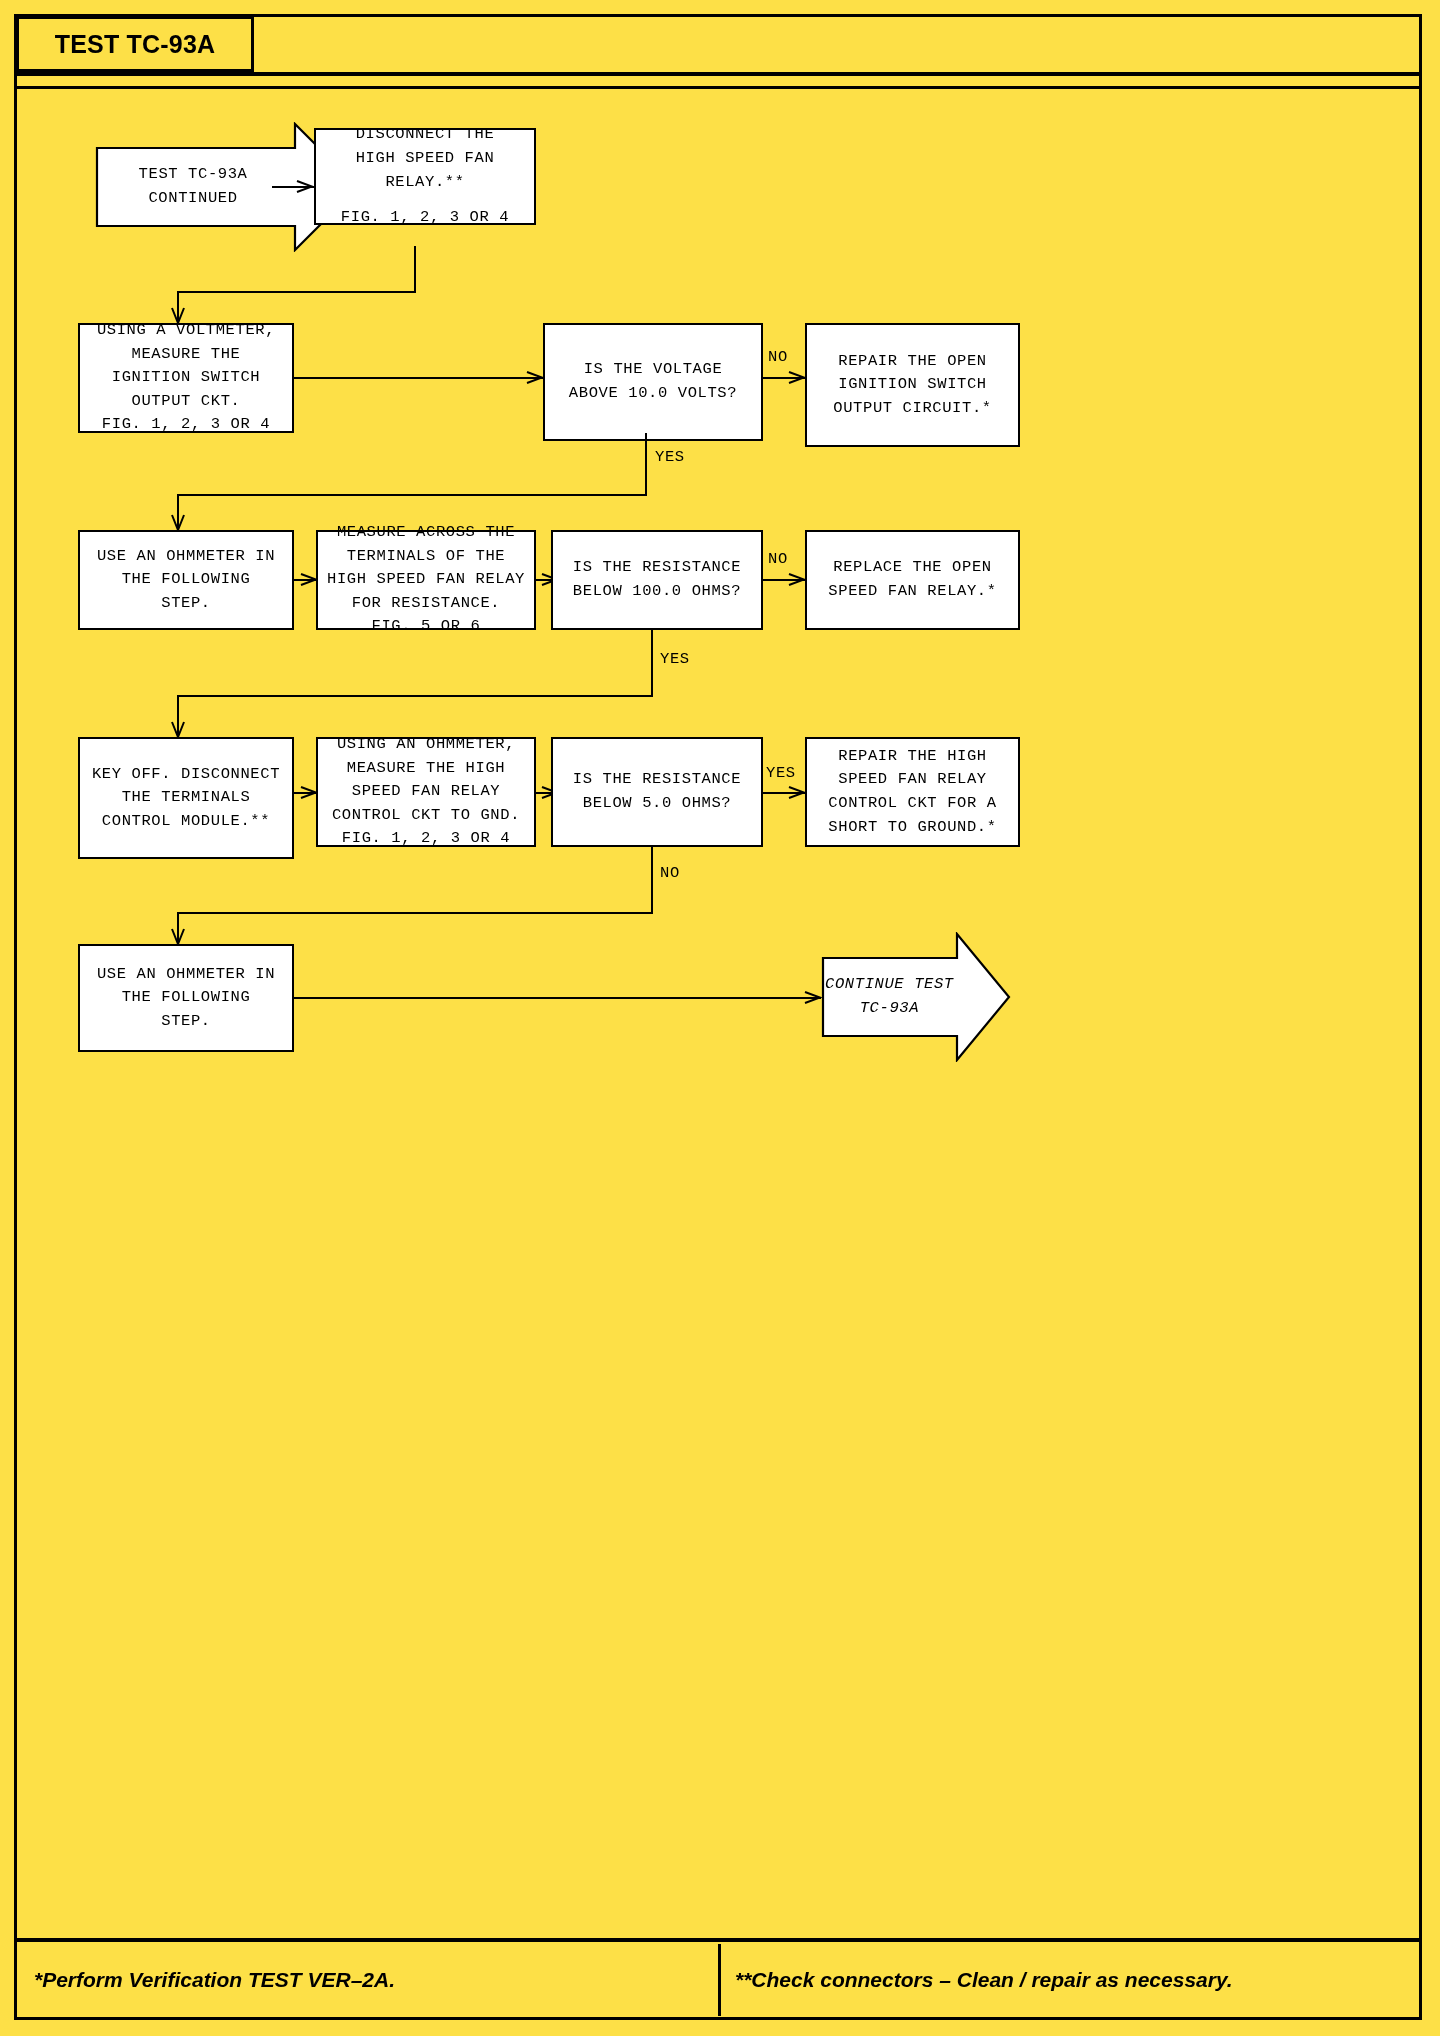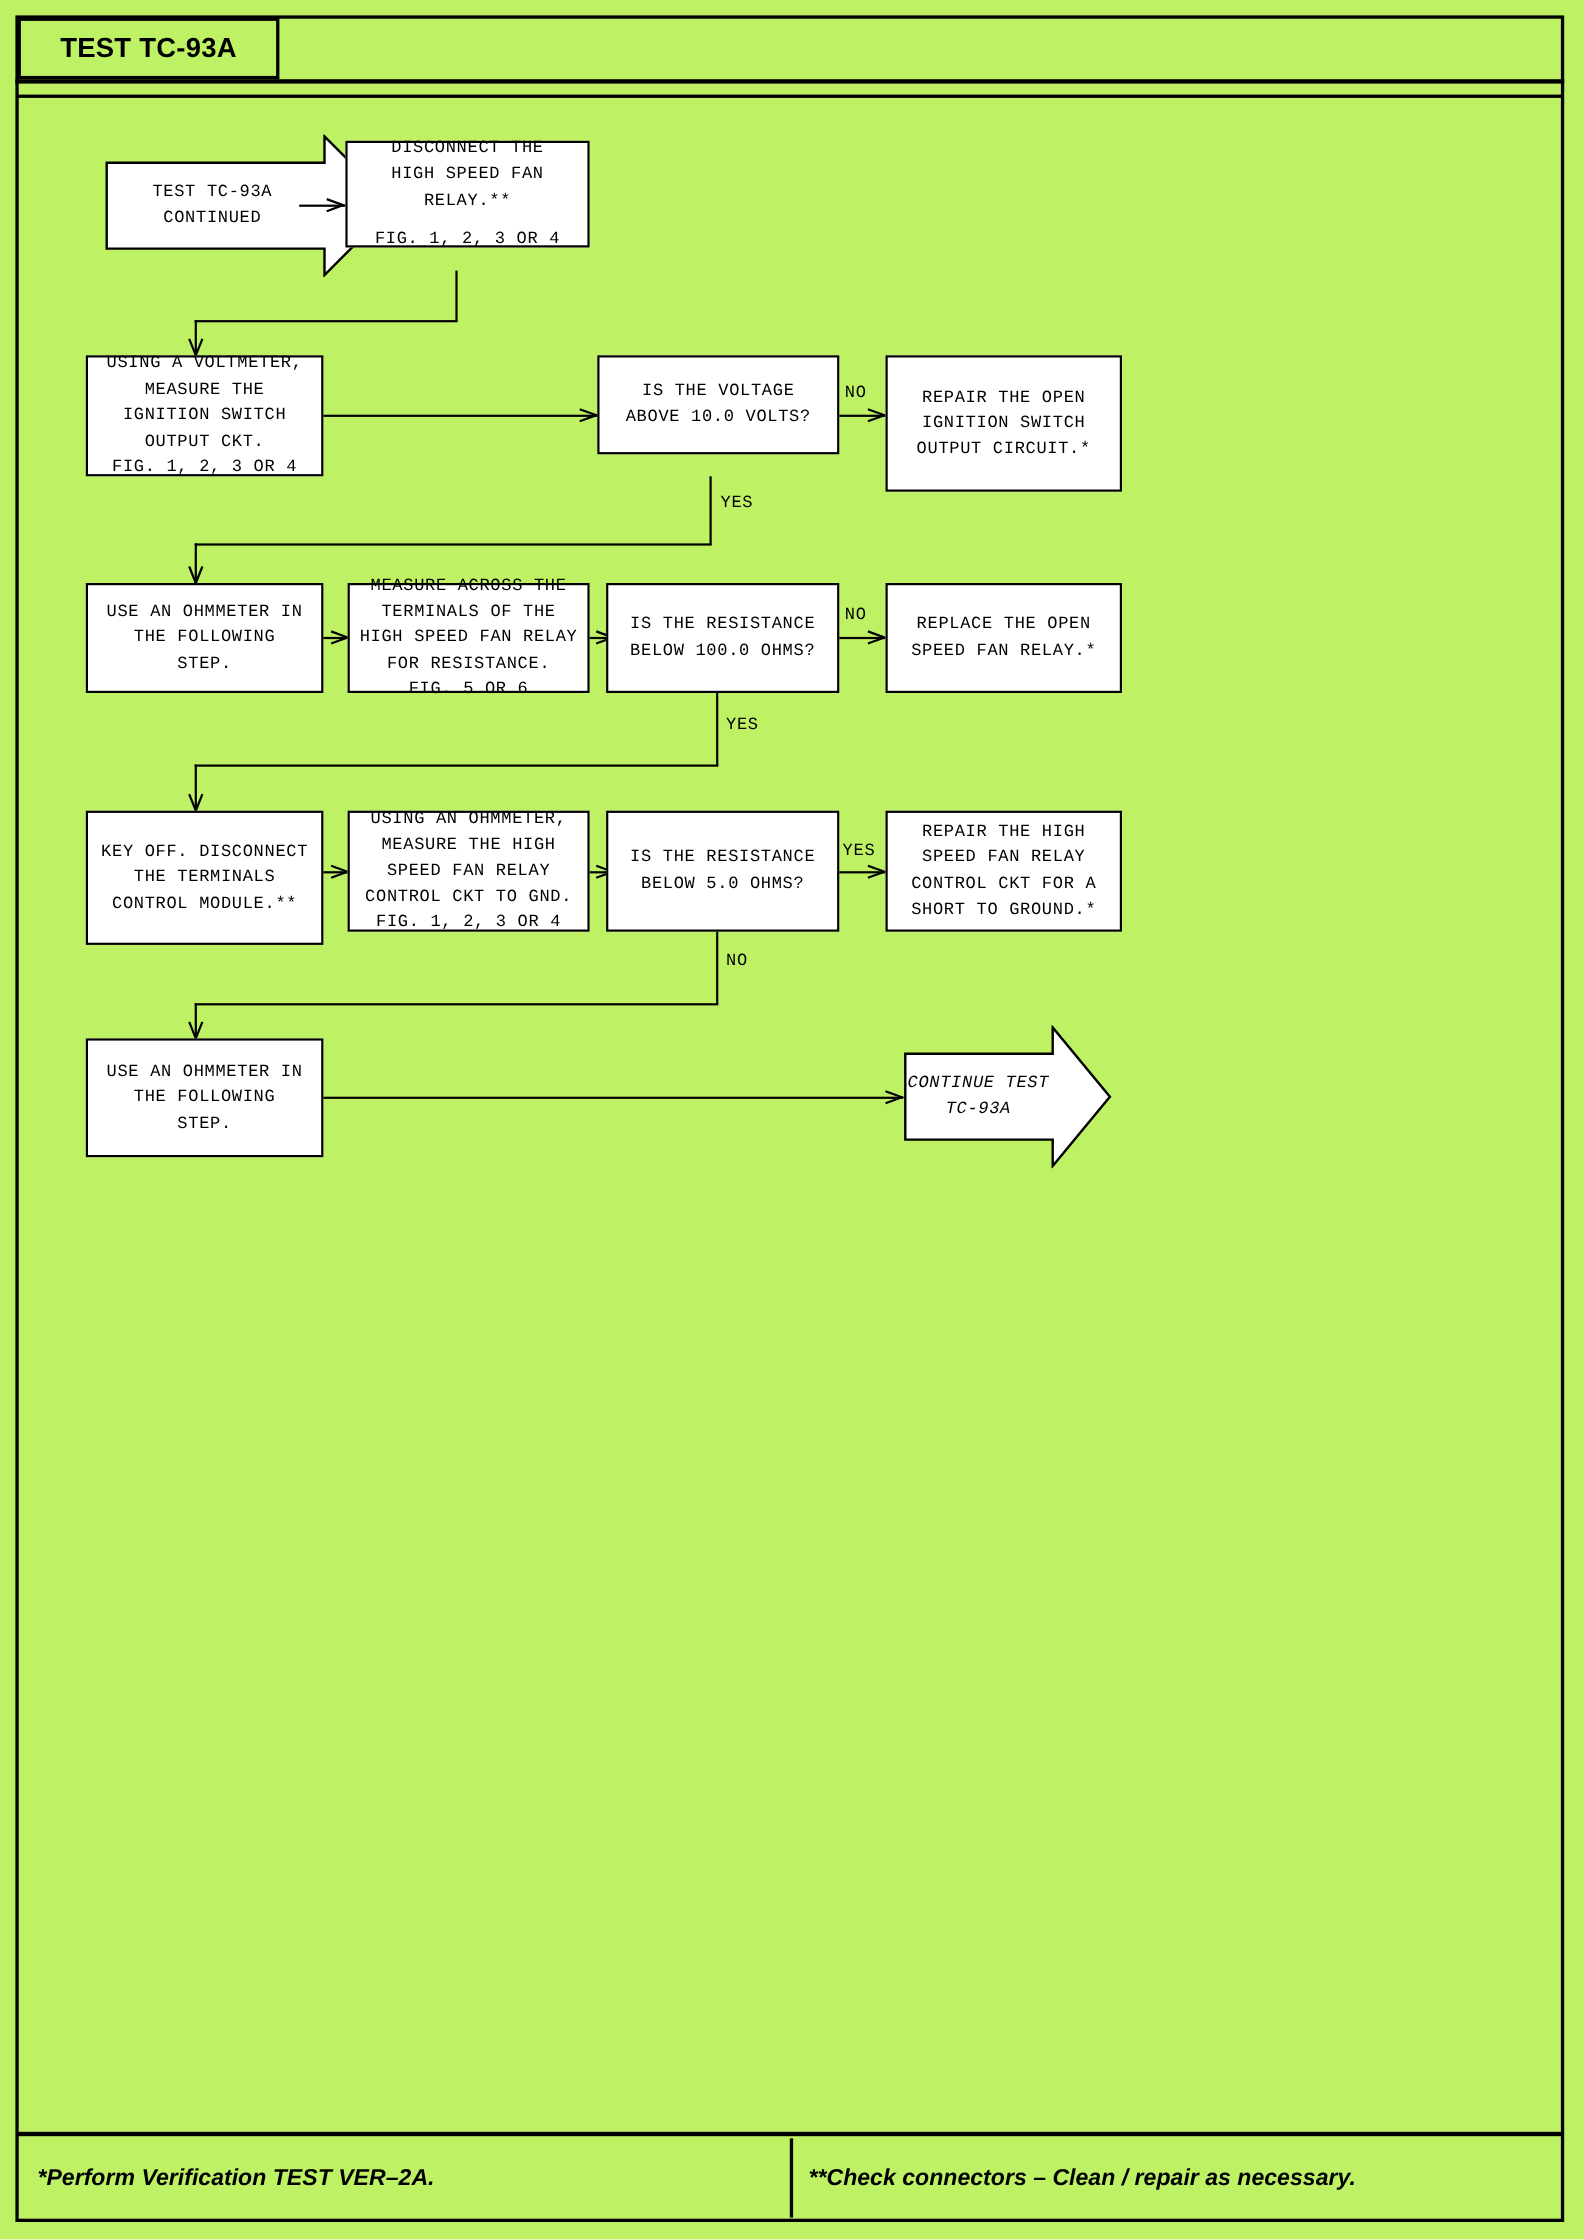--- a/index.html
+++ b/index.html
@@ -7,21 +7,21 @@
     padding: 0;
     background: #ffffff;
   }
   body {
     font-family: "Liberation Sans", sans-serif;
   }
   #page {
     position: relative;
     width: 1440px;
     height: 2036px;
-    background: #bef264;
+    background: #fde047;
     overflow: hidden;
   }
 
   
   .page-frame {
     position: absolute;
     left: 14px;
     top: 14px;
     width: 1408px;
     height: 2006px;
@@ -247,21 +247,21 @@
     </div>
   </div>
 
   <div class="ln ln-h" style="left:294px; top:377px; width:249px;"></div>
   <div class="head" style="left:526px; top:370px;">
     <svg width="18" height="16" viewBox="0 0 18 16">
         <path d="M1 2 L16 7.5 L1 13" fill="none" stroke="#000" stroke-width="2"></path>
       </svg>
   </div>
 
-  <div class="node" style="left:543px; top:323px; width:220px; height:90px;">
+  <div class="node" style="left:543px; top:323px; width:220px; height:118px;">
     <div class="lines">
       <div>IS THE VOLTAGE</div>
       <div>ABOVE 10.0 VOLTS?</div>
     </div>
   </div>
 
   <div class="ln ln-h" style="left:763px; top:377px; width:42px;"></div>
   <div class="head" style="left:788px; top:370px;">
     <svg width="18" height="16" viewBox="0 0 18 16">
         <path d="M1 2 L16 7.5 L1 13" fill="none" stroke="#000" stroke-width="2"></path>

